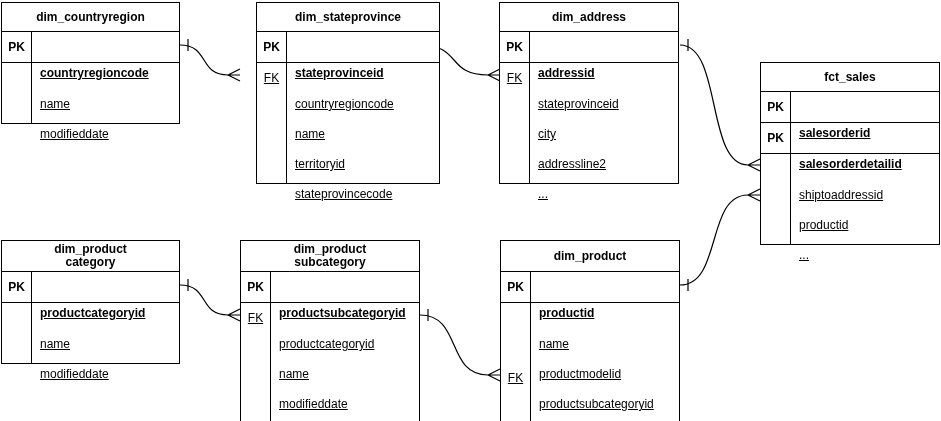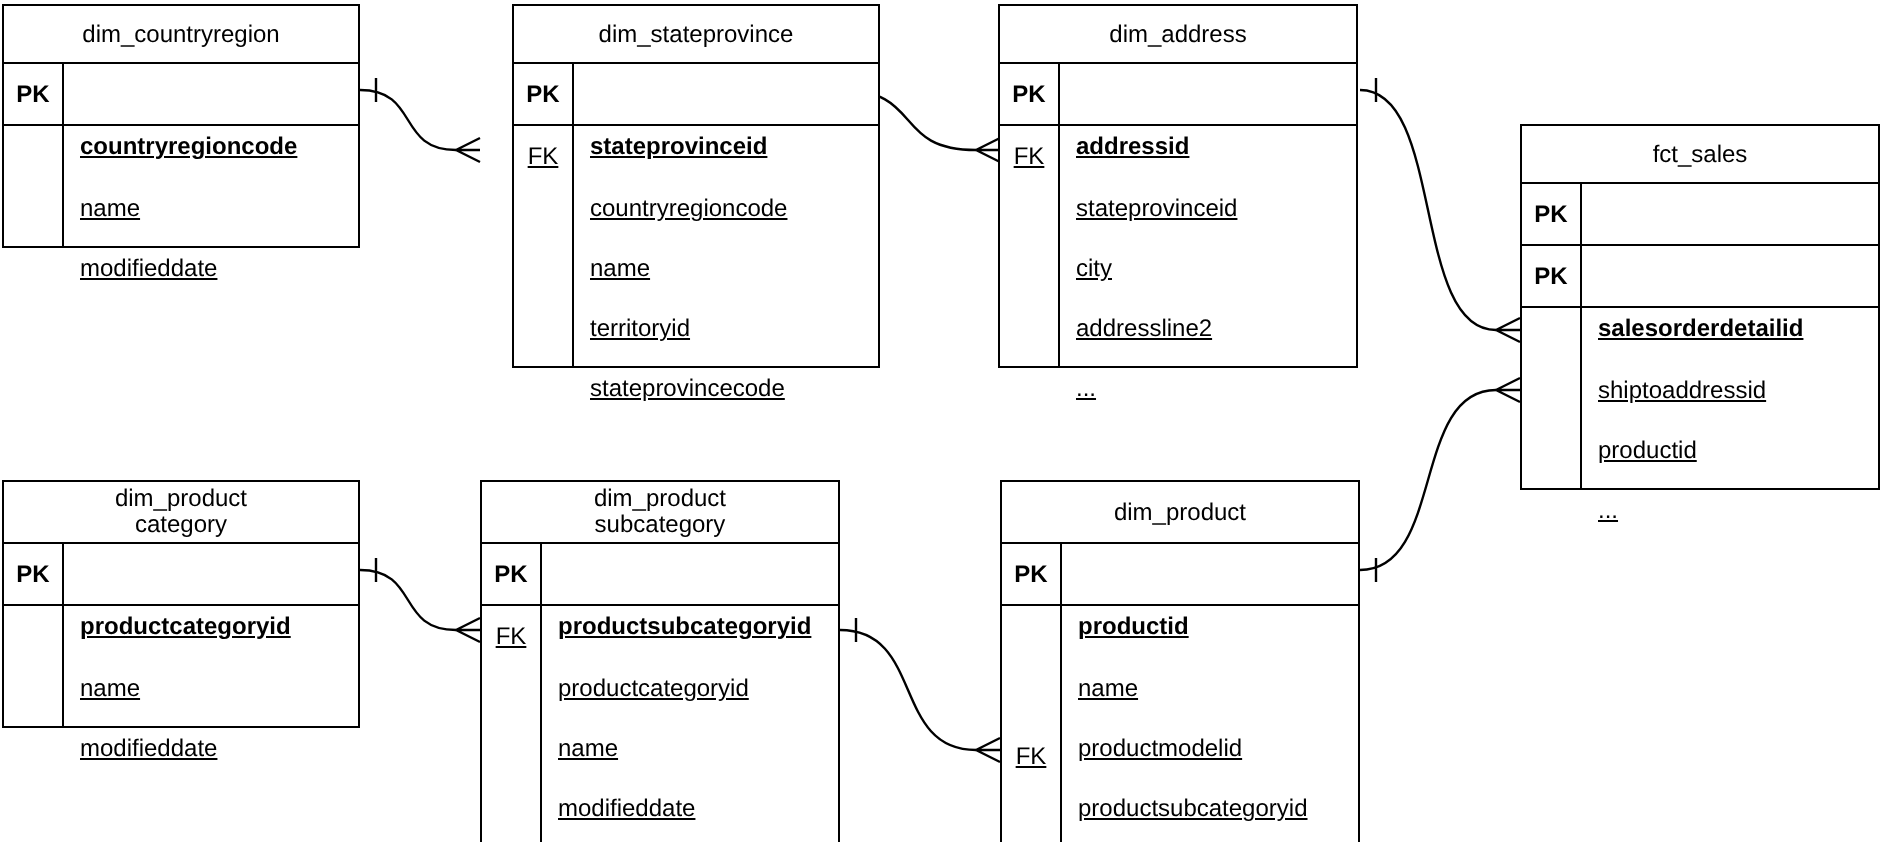--- a/index.html
+++ b/index.html
@@ -21,21 +21,21 @@
     position: absolute;
     background: #ffffff;
     border: 1px solid #000000;
     box-sizing: border-box;
     font-size: 12px;
   }
   .t-header {
     display: flex;
     align-items: center;
     justify-content: center;
-    font-weight: normal;
+    font-weight: bold;
     border-bottom: 1px solid #000000;
     white-space: pre-line;
     text-align: center;
     line-height: 13px;
   }
   .t-row { display: flex; }
   .t-row.key {
     height: 30px;
     border-bottom: 1px solid #000000;
     text-align: right;
@@ -170,20 +170,21 @@
           <div class="t-row">
             <div class="t-label"></div>
             <div class="t-field">...</div>
           </div>
         </div>
       </div>
       <div class="table" style="left: 760px; top: 62px; width: 180px;">
         <div class="t-header" style="height: 28px;">fct_sales</div>
         <div class="t-row key">
           <div class="t-label">PK</div>
+          <div class="t-field pk">salesorderid</div>
         </div>
         <div class="t-row key">
           <div class="t-label">PK</div>
           <div class="t-field pk">salesorderdetailid</div>
         </div>
         <div class="t-body">
           <div class="t-row">
             <div class="t-label"></div>
             <div class="t-field">shiptoaddressid</div>
           </div>

